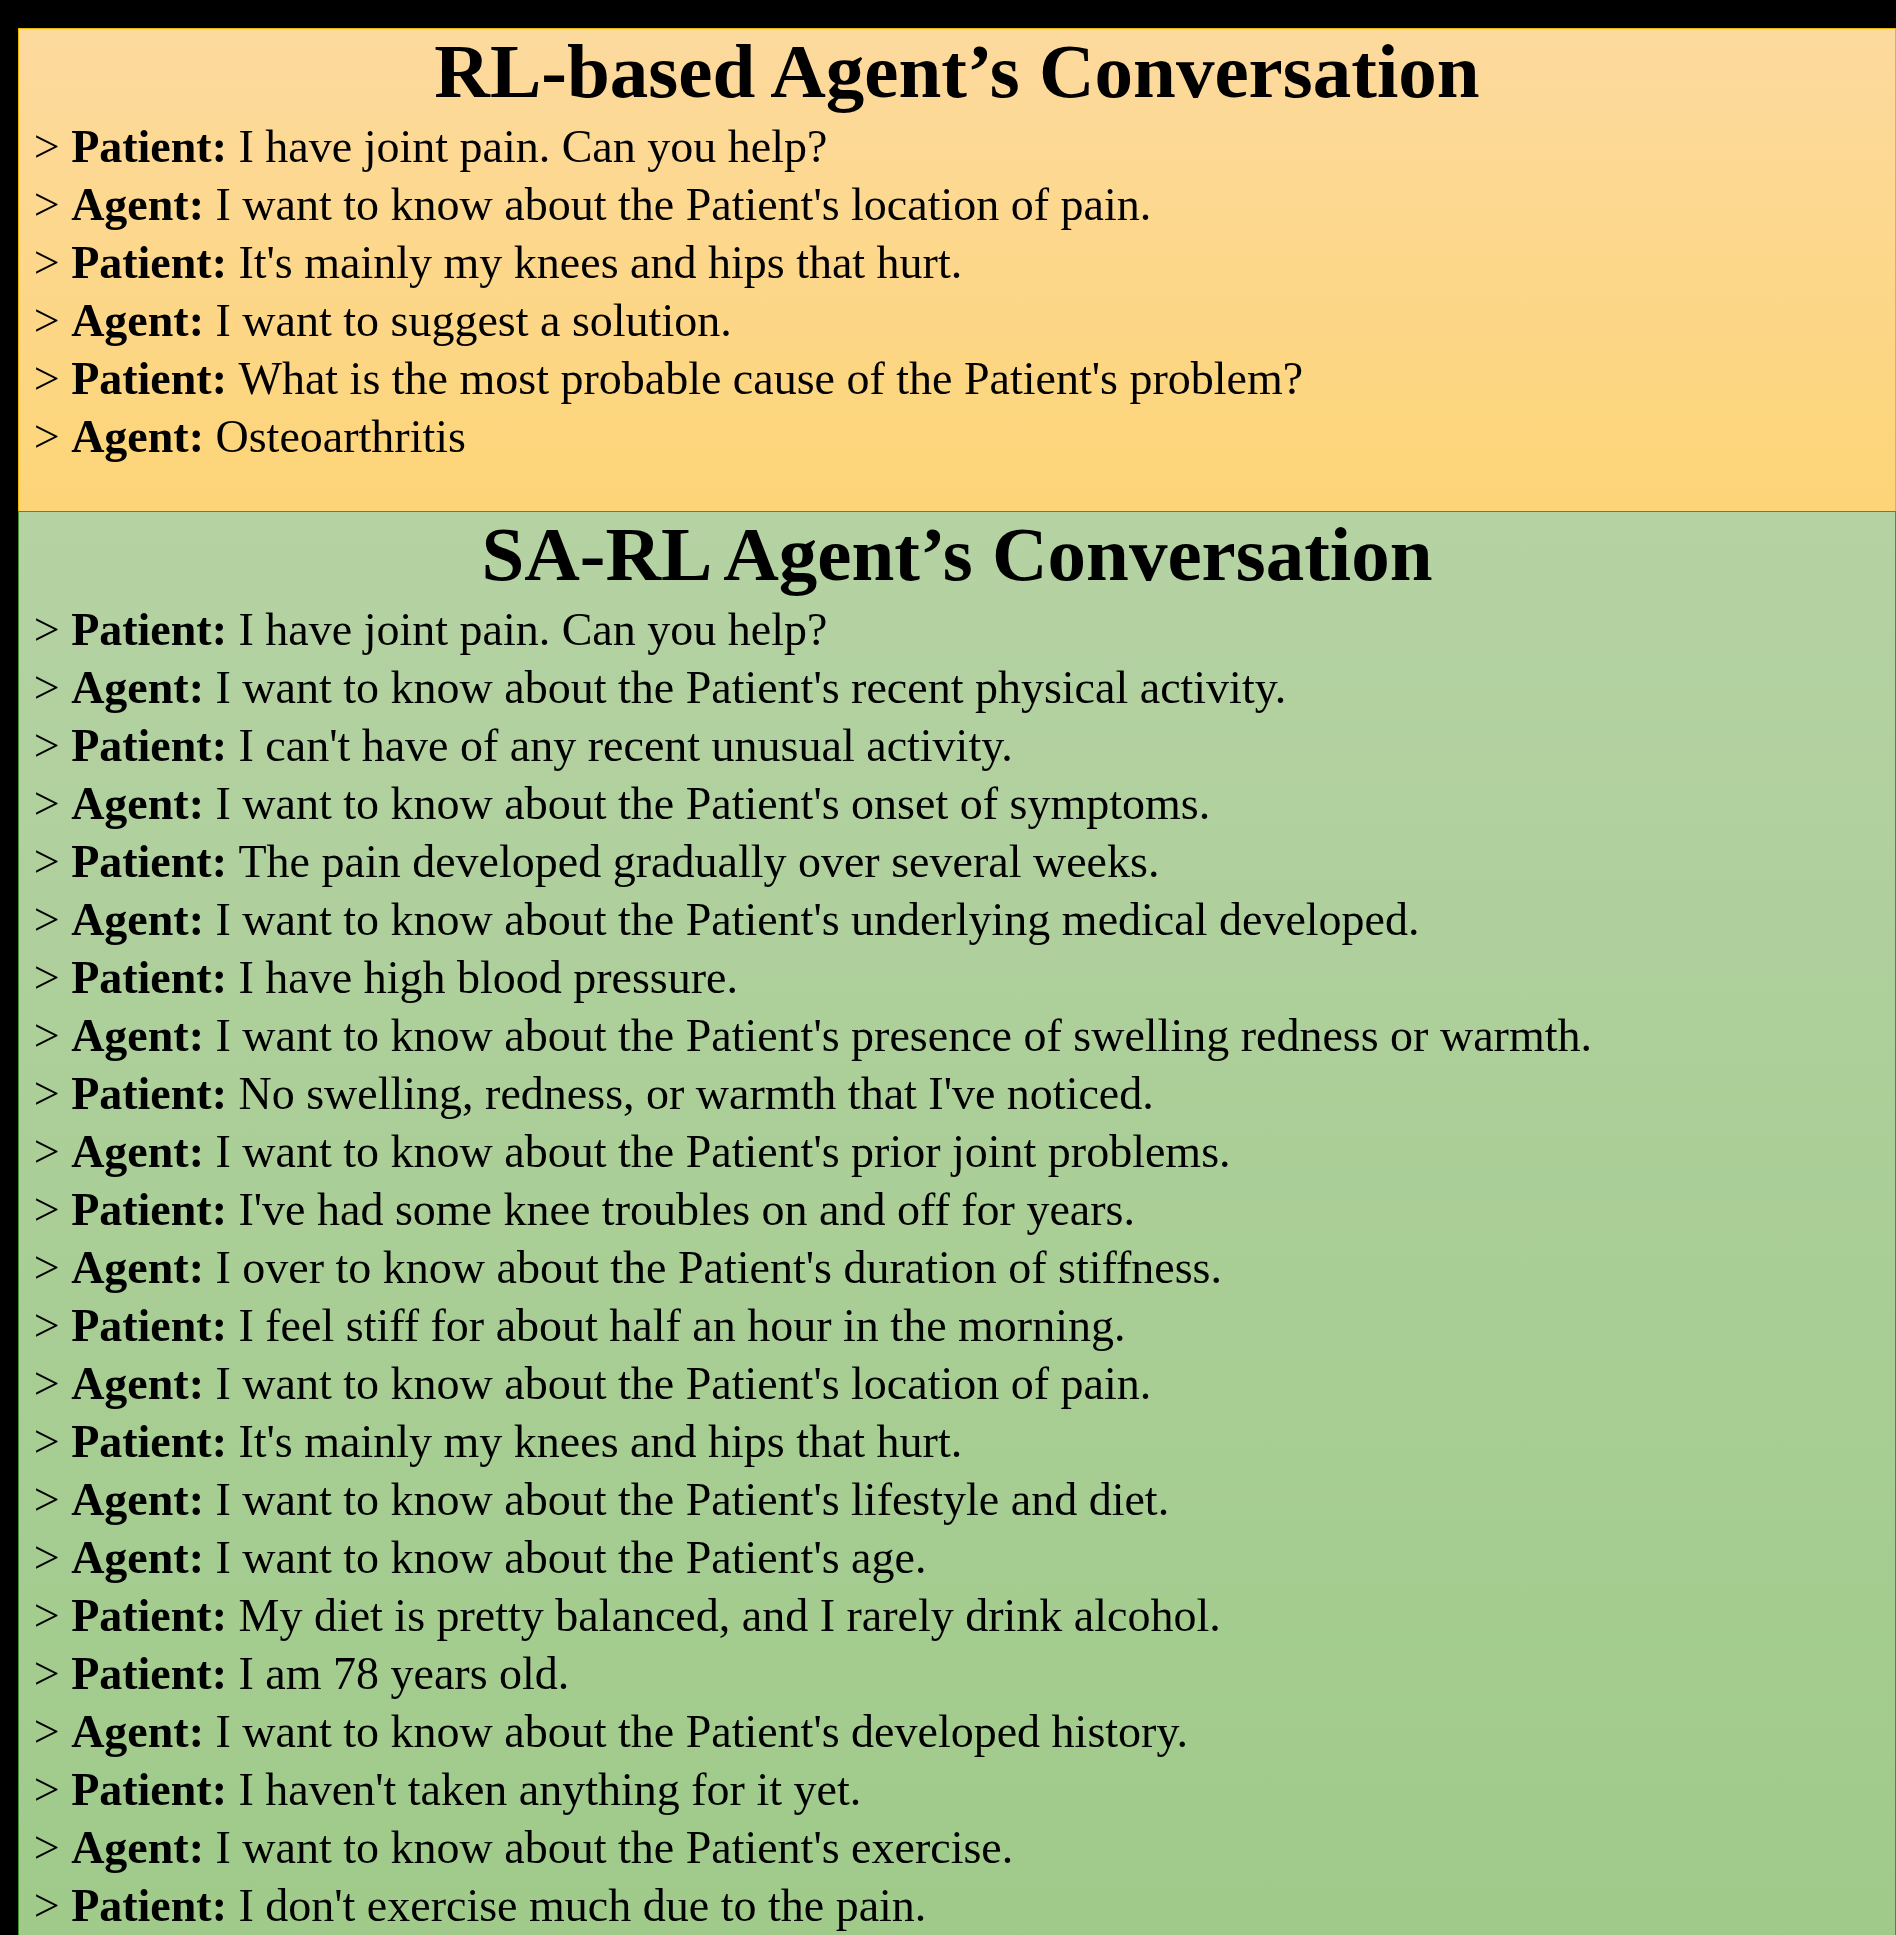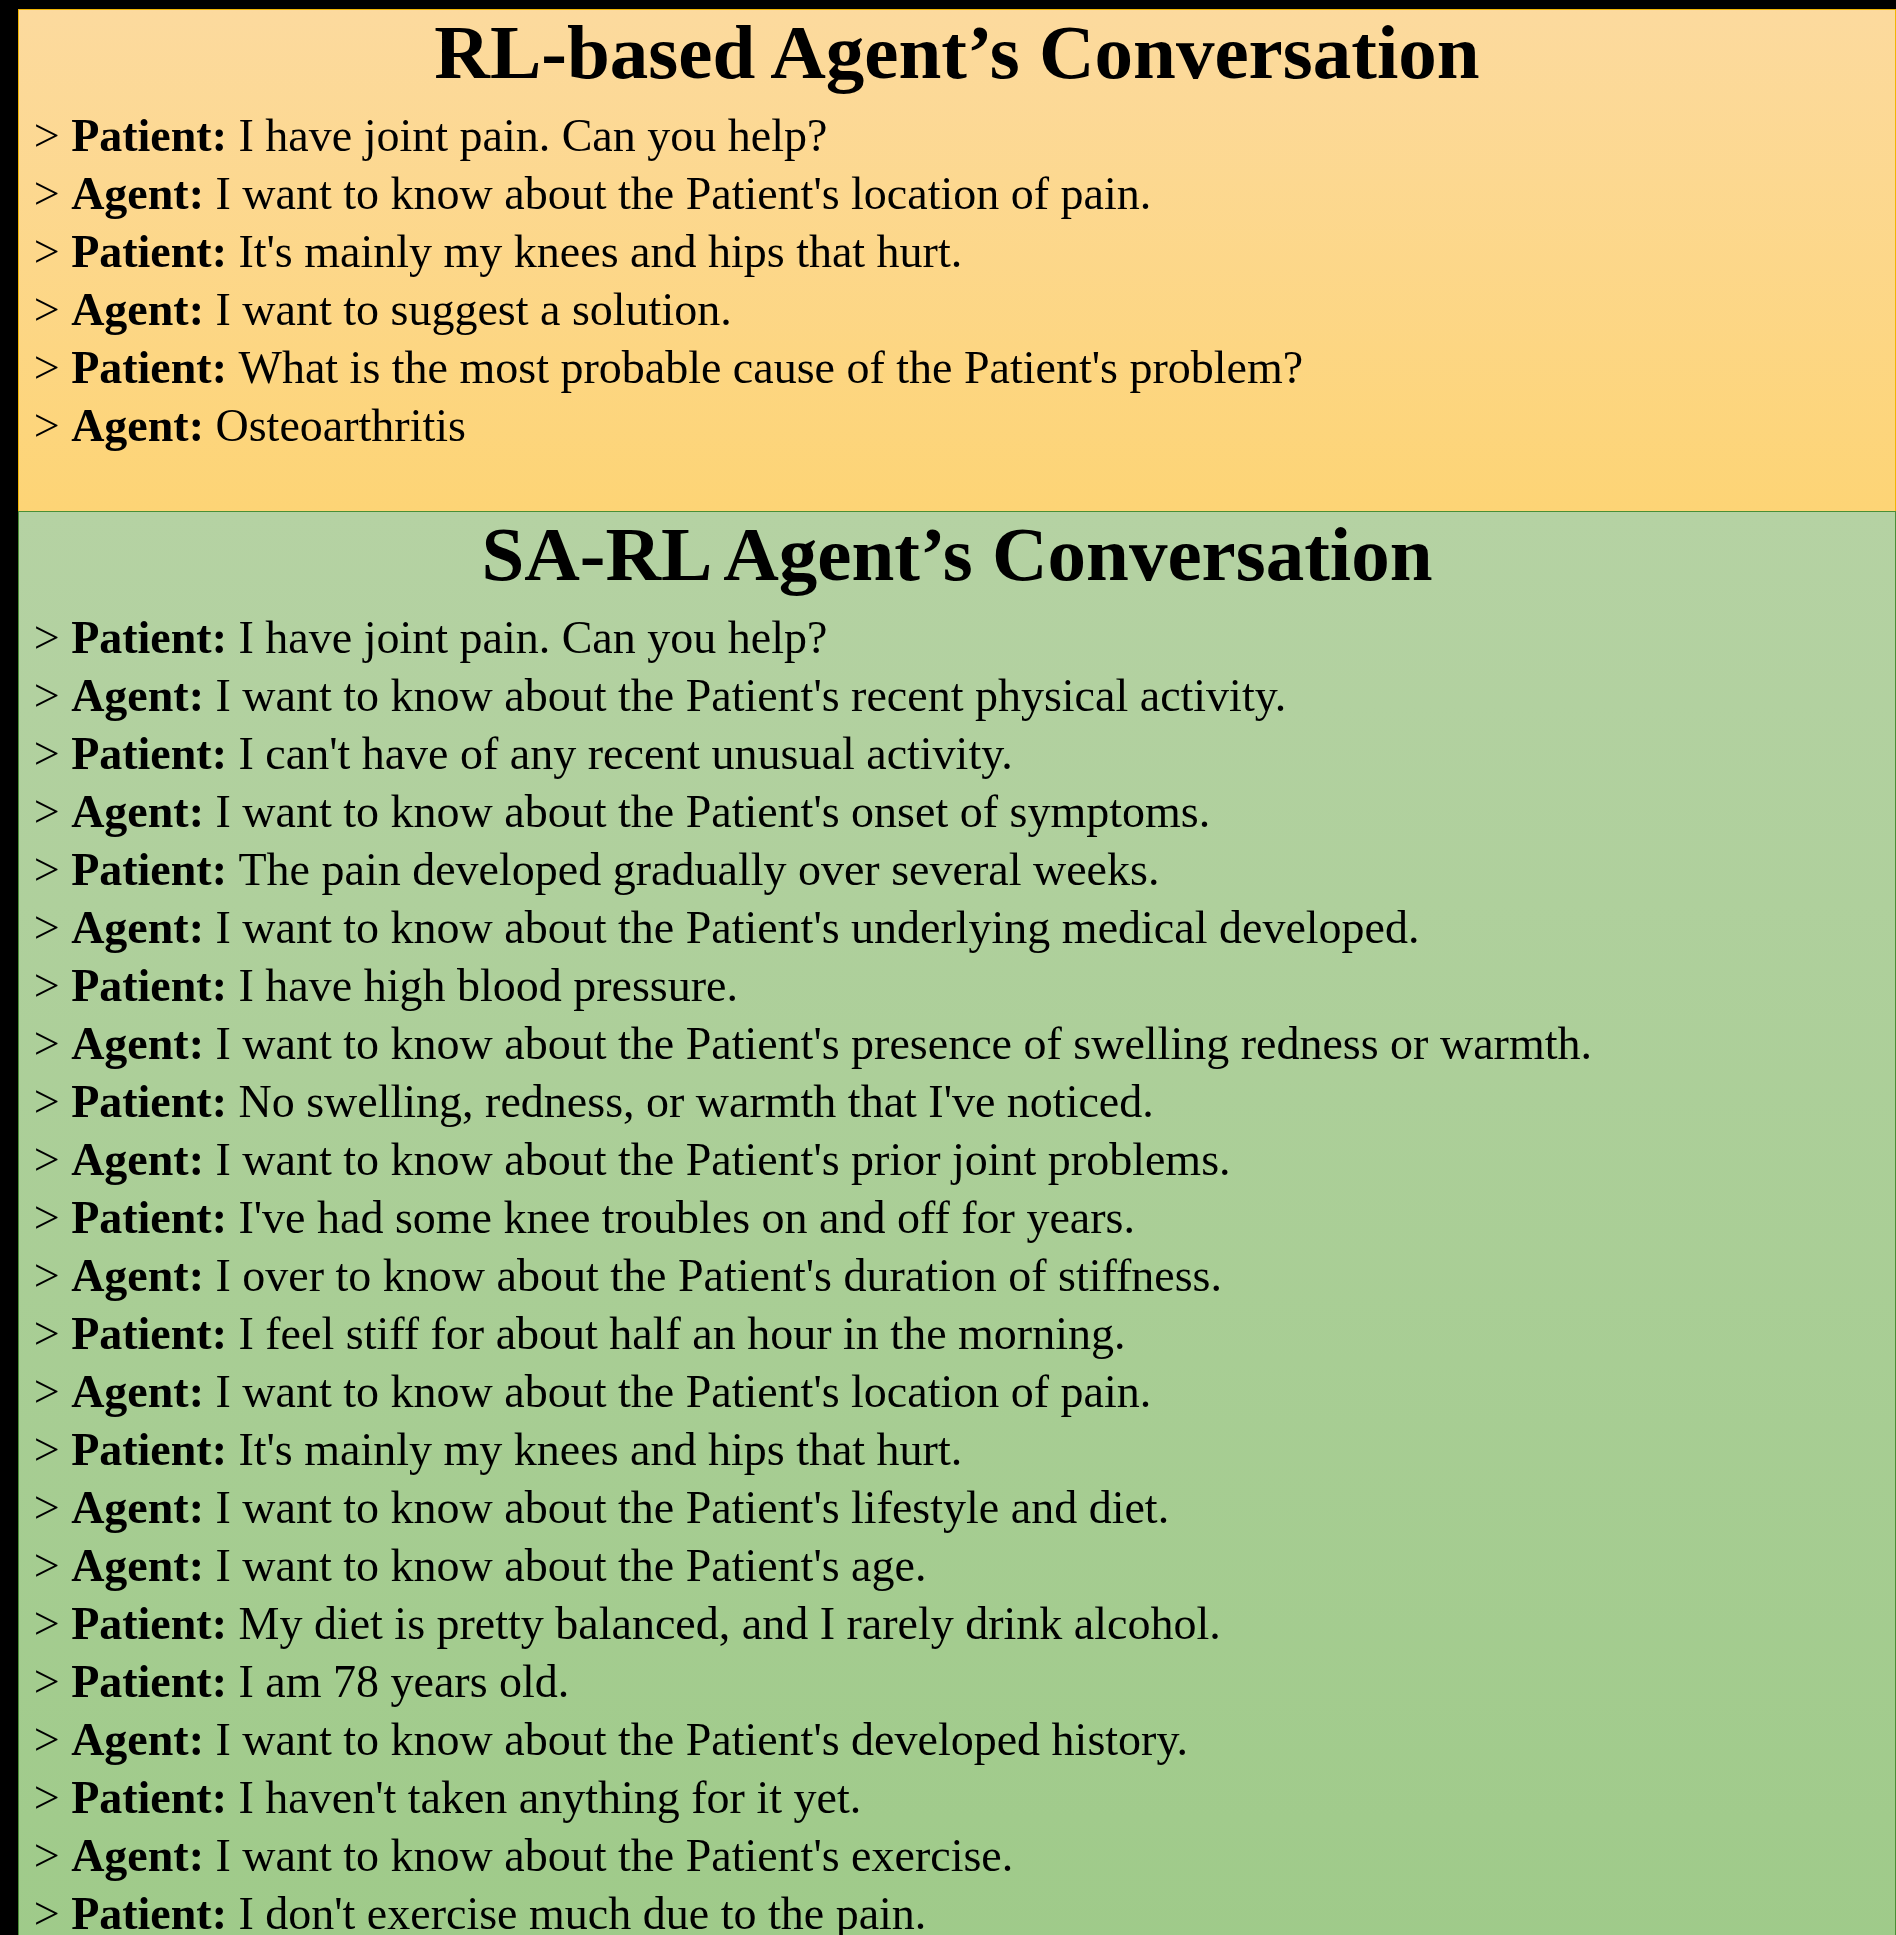--- a/index.html
+++ b/index.html
@@ -16,41 +16,41 @@
     overflow: hidden;
   }
   .panel {
     position: absolute;
     left: 18px;
     width: 1878px;
     box-sizing: border-box;
     overflow: hidden;
   }
   .panel-orange {
-    top: 9px;
+    top: 28px;
     height: 509px;
     border: 1.9px solid #F1B504;
     background: linear-gradient(180deg, #FCDA9E 0%, #FDD475 100%);
   }
   .panel-green {
     top: 511px;
     height: 1701px;
     border: 1.9px solid #4A8F36;
     border-bottom: 2.7px solid #12350B;
     background: linear-gradient(180deg, #B5D2A3 0%, #9BC985 100%);
   }
   .panel-title {
     font-size: 77px;
     line-height: 85px;
     font-weight: bold;
     text-align: center;
     white-space: nowrap;
   }
   .lines {
-    margin-top: 12px;
+    margin-top: 4px;
     padding: 0 11.6px 0 14.7px;
   }
   .line {
     font-size: 46px;
     line-height: 58px;
     white-space: nowrap;
   }
   .spk {
     font-weight: bold;
   }

